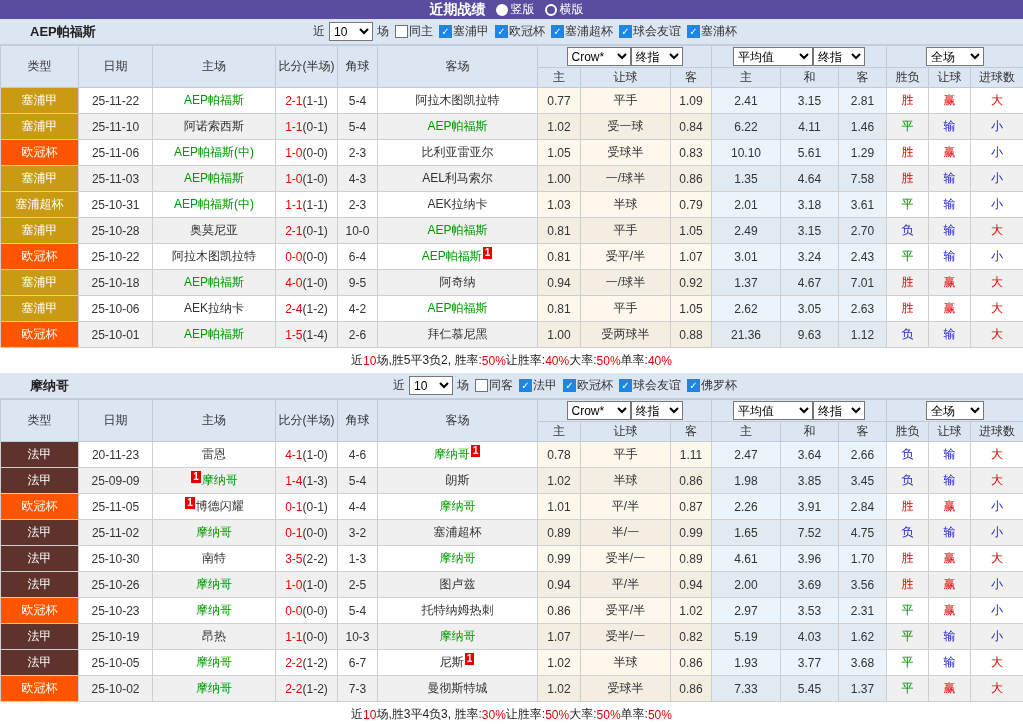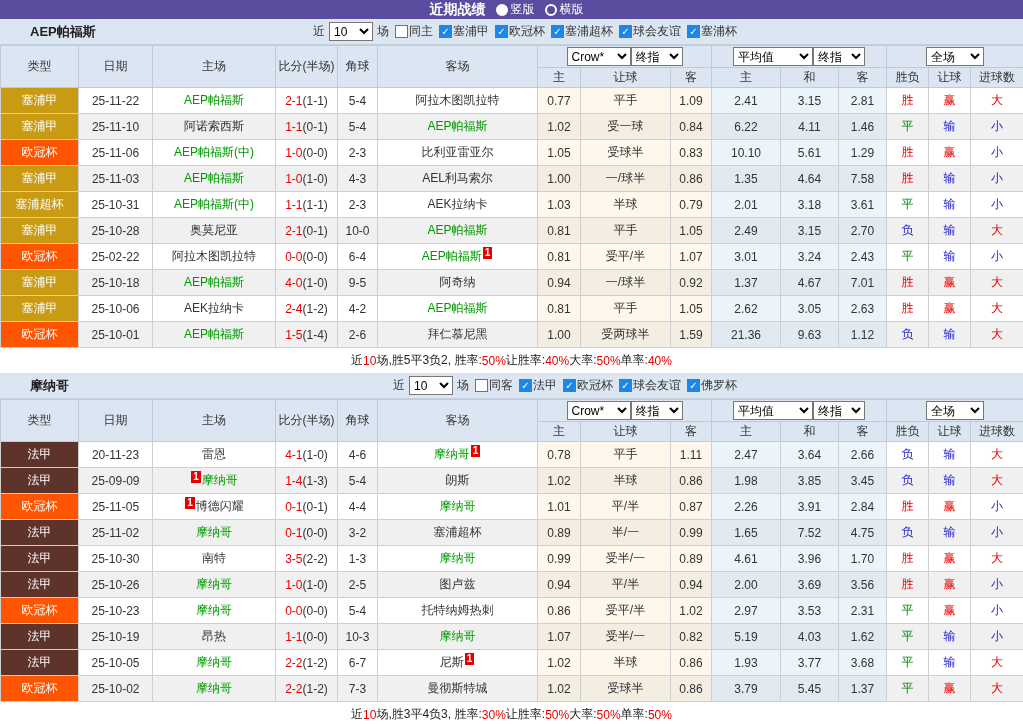--- a/index.html
+++ b/index.html
@@ -217,21 +217,21 @@
           <td class="crow">1.05</td>
           <td class="avgc">2.49</td>
           <td class="avgc">3.15</td>
           <td class="avgc">2.70</td>
           <td class="base" style="color: rgb(34, 34, 204);">负</td>
           <td class="base" style="color: rgb(34, 34, 204);">输</td>
           <td class="base" style="color: rgb(230, 0, 0);">大</td>
         </tr>
         <tr class="odd">
           <td class="lg" style="background: rgb(255, 84, 0);">欧冠杯</td>
-          <td class="base">25-02-22</td>
+          <td class="base">25-10-22</td>
           <td class="base"><span>阿拉木图凯拉特</span></td>
           <td class="base"><span class="score-main">0-0</span><span class="half">(0-0)</span></td>
           <td class="base">6-4</td>
           <td class="base"><span class="gteam">AEP帕福斯</span><span class="bdg">1</span></td>
           <td class="crow">0.81</td>
           <td class="crow">受平/半</td>
           <td class="crow">1.07</td>
           <td class="avgc">3.01</td>
           <td class="avgc">3.24</td>
           <td class="avgc">2.43</td>
@@ -275,21 +275,21 @@
         </tr>
         <tr class="even">
           <td class="lg" style="background: rgb(255, 84, 0);">欧冠杯</td>
           <td class="base">25-10-01</td>
           <td class="base"><span class="gteam">AEP帕福斯</span></td>
           <td class="base"><span class="score-main">1-5</span><span class="half">(1-4)</span></td>
           <td class="base">2-6</td>
           <td class="base"><span>拜仁慕尼黑</span></td>
           <td class="crow">1.00</td>
           <td class="crow">受两球半</td>
-          <td class="crow">1.59</td>
+          <td class="crow">0.88</td>
           <td class="avgc">21.36</td>
           <td class="avgc">9.63</td>
           <td class="avgc">1.12</td>
           <td class="base" style="color: rgb(34, 34, 204);">负</td>
           <td class="base" style="color: rgb(34, 34, 204);">输</td>
           <td class="base" style="color: rgb(230, 0, 0);">大</td>
         </tr>
       </tbody>
     </table>
     <div class="summary">
@@ -521,21 +521,21 @@
         <tr class="even">
           <td class="lg" style="background: rgb(255, 84, 0);">欧冠杯</td>
           <td class="base">25-10-02</td>
           <td class="base"><span class="gteam">摩纳哥</span></td>
           <td class="base"><span class="score-main">2-2</span><span class="half">(1-2)</span></td>
           <td class="base">7-3</td>
           <td class="base"><span>曼彻斯特城</span></td>
           <td class="crow">1.02</td>
           <td class="crow">受球半</td>
           <td class="crow">0.86</td>
-          <td class="avgc">3.79</td>
+          <td class="avgc">7.33</td>
           <td class="avgc">5.45</td>
           <td class="avgc">1.37</td>
           <td class="base" style="color: rgb(0, 136, 0);">平</td>
           <td class="base" style="color: rgb(230, 0, 0);">赢</td>
           <td class="base" style="color: rgb(230, 0, 0);">大</td>
         </tr>
       </tbody>
     </table>
     <div class="summary">
       <span>近</span>

